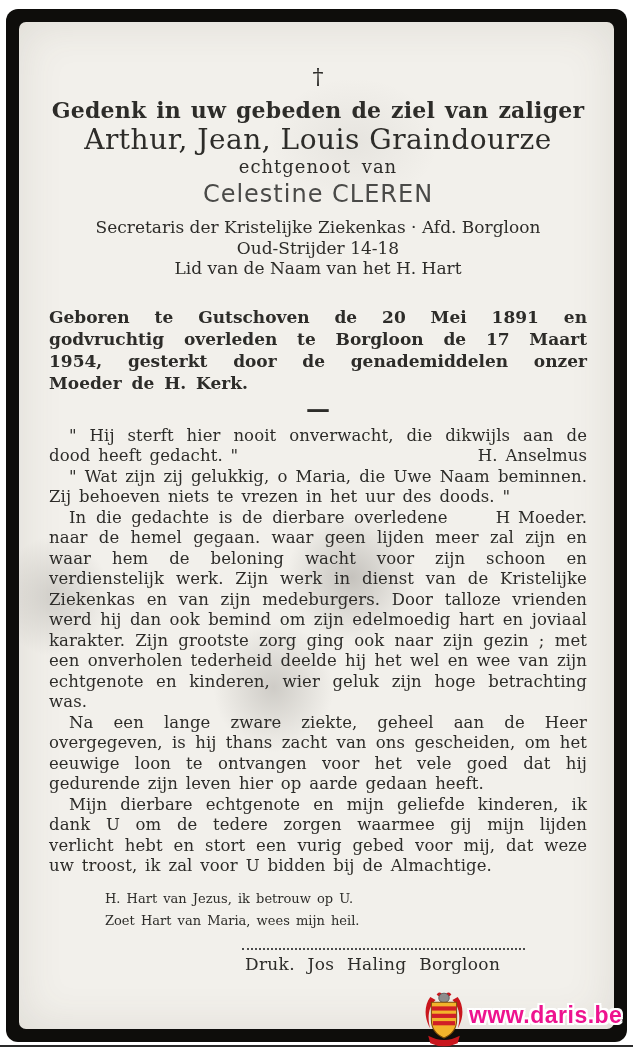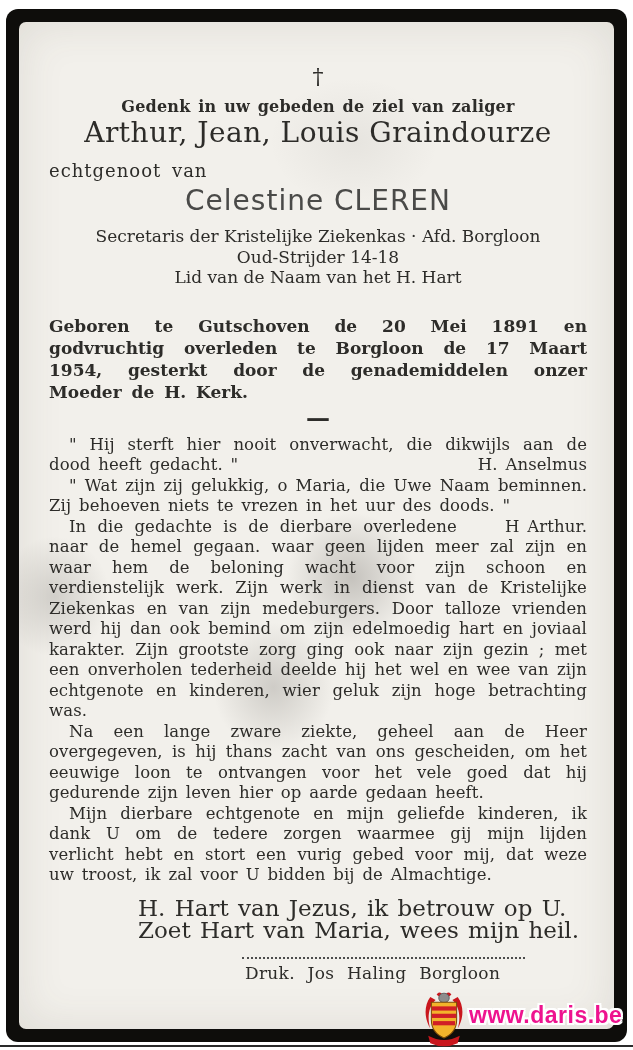--- a/index.html
+++ b/index.html
@@ -31,38 +31,38 @@
     background: radial-gradient(ellipse at center, rgba(80,76,70,0.28) 0%, rgba(80,76,70,0) 68%); }
   .sm2 { left: 192px; top: 598px; width: 125px; height: 135px;
     background: radial-gradient(ellipse at center, rgba(80,76,70,0.22) 0%, rgba(80,76,70,0) 68%); }
   .sm3 { left: -22px; top: 512px; width: 115px; height: 125px;
     background: radial-gradient(ellipse at center, rgba(80,76,70,0.20) 0%, rgba(80,76,70,0) 68%); }
   .sm4 { left: 250px; top: 55px; width: 170px; height: 130px;
     background: radial-gradient(ellipse at center, rgba(80,76,70,0.07) 0%, rgba(80,76,70,0) 70%); }
   .content { position: absolute; left: 30px; top: 0; width: 538px; }
 
   .cross   { text-align: center; font-size: 22px; padding-top: 42px; }
-  .intro   { text-align: center; font-weight: bold; font-size: 16px; margin-top: 8px;
+  .intro   { text-align: center; font-weight: bold; font-size: 22px; margin-top: 8px;
              letter-spacing: 0.2px; word-spacing: 2px; }
   .name    { text-align: center; font-weight: normal; font-size: 28px; 
              letter-spacing: 0.5px; }
-  .relation{ font-size: 18px; margin-top: 11px;
+  .relation{ text-align: center; font-size: 18px; 
              letter-spacing: 1px; word-spacing: 4px; }
   .spouse  { text-align: center; font-family: "DejaVu Sans", "Liberation Sans", sans-serif;
-             font-weight: 400; font-size: 28px; margin-top: 3px; letter-spacing: 1px; color: #4a4a48; }
+             font-weight: 400; font-size: 24px; margin-top: 3px; letter-spacing: 1px; color: #4a4a48; }
   .titles  { text-align: center; font-size: 17px; line-height: 20.5px; margin-top: 9px; }
   .life    { font-weight: bold; font-size: 17px; line-height: 22px; text-align: justify;
              margin-top: 27px; word-spacing: 4px; }
   .divider { text-align: center; font-size: 24px; font-weight: bold; height: 16px;
              line-height: 12px; margin-top: 9px; }
   .bodytext { margin-top: 7px; }
   .bodytext p { margin: 0; font-size: 16.5px; line-height: 20.5px; text-align: justify;
              text-indent: 20px; word-spacing: 2.5px; letter-spacing: 0.1px; }
   .attrib  { float: right; text-indent: 0; margin-left: 48px; }
-  .prayers { margin-top: 11px; margin-left: 89px; font-size: 23px; line-height: 22.5px;
+  .prayers { margin-top: 11px; margin-left: 56px; font-size: 13px; line-height: 22.5px;
              word-spacing: 2px; }
   .dotted  { margin-left: 193px; width: 283px; border-top: 2px dotted #4c4c4c; margin-top: 15px; }
   .printer { margin-left: 196px; font-size: 17px; margin-top: 4px; word-spacing: 7px;
              letter-spacing: 0.3px; }
 
   .bottom-rule { position: absolute; left: 0; bottom: 3px; width: 633px; height: 2px; background: #2a2a2a; }
 
   .watermark { position: absolute; left: 424px; top: 990px; display: flex; align-items: flex-start; text-align: right; }
   .coat { width: 40px; height: 58px; flex: none; }
   .wm-text {
@@ -95,21 +95,21 @@
         <div>Oud-Strijder 14-18</div>
         <div>Lid van de Naam van het H. Hart</div>
       </div>
 
       <div class="life">Geboren te Gutschoven de 20 Mei 1891 en godvruchtig overleden te Borgloon de 17 Maart 1954, gesterkt door de genademiddelen onzer Moeder de H. Kerk.</div>
 
       <div class="divider">—</div>
 
       <div class="bodytext">
         <p><span>" Hij sterft hier nooit onverwacht, die dikwijls aan de dood heeft gedacht. "</span> <span class="attrib">H. Anselmus</span></p>
-        <p><span>" Wat zijn zij gelukkig, o Maria, die Uwe Naam beminnen. Zij behoeven niets te vrezen in het uur des doods. "</span> <span class="attrib">H Arthur.</span></p>
+        <p><span>" Wat zijn zij gelukkig, o Maria, die Uwe Naam beminnen. Zij behoeven niets te vrezen in het uur des doods. "</span> <span class="attrib">H Moeder.</span></p>
         <p>In die gedachte is de dierbare overledene naar de hemel gegaan. waar geen lijden meer zal zijn en waar hem de beloning wacht voor zijn schoon en verdienstelijk werk. Zijn werk in dienst van de Kristelijke Ziekenkas en van zijn medeburgers. Door talloze vrienden werd hij dan ook bemind om zijn edelmoedig hart en joviaal karakter. Zijn grootste zorg ging ook naar zijn gezin ; met een onverholen tederheid deelde hij het wel en wee van zijn echtgenote en kinderen, wier geluk zijn hoge betrachting was.</p>
         <p>Na een lange zware ziekte, geheel aan de Heer overgegeven, is hij thans zacht van ons gescheiden, om het eeuwige loon te ontvangen voor het vele goed dat hij gedurende zijn leven hier op aarde gedaan heeft.</p>
         <p>Mijn dierbare echtgenote en mijn geliefde kinderen, ik dank U om de tedere zorgen waarmee gij mijn lijden verlicht hebt en stort een vurig gebed voor mij, dat weze uw troost, ik zal voor U bidden bij de Almachtige.</p>
       </div>
 
       <div class="prayers">
         <div>H. Hart van Jezus, ik betrouw op U.</div>
         <div>Zoet Hart van Maria, wees mijn heil.</div>
       </div>
 

